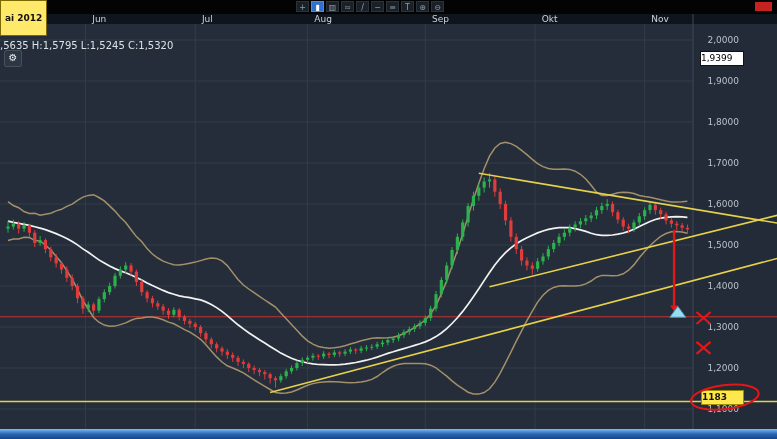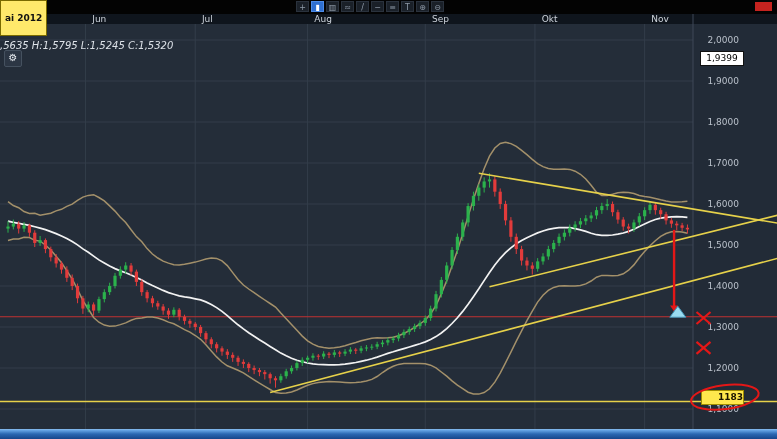--- a/index.html
+++ b/index.html
@@ -8,29 +8,29 @@
   svg.chart{position:absolute;left:0;top:0;z-index:1;}
   svg.anno{position:absolute;left:0;top:0;z-index:7;pointer-events:none;}
   .topbar{position:absolute;top:0;left:0;width:777px;height:14px;background:#030303;z-index:4;}
   .tooltip{position:absolute;top:0;left:0;height:12px;background:#ffe96b;border:1px solid #7a6a00;
            color:#111;font-size:9px;font-weight:bold;line-height:12px;padding:11px 4px;z-index:6;white-space:nowrap;}
   .tools{position:absolute;left:296px;top:1px;display:flex;gap:2px;z-index:5;}
   .tool{width:13px;height:11px;background:#1a2028;color:#8f9aa8;font-size:8px;line-height:11px;
         text-align:center;border:1px solid #2a323d;box-sizing:border-box;cursor:pointer;}
   .tool.active{background:#2f6fd0;color:#fff;border-color:#4c8be8;}
   .red-badge{position:absolute;right:5px;top:2px;width:17px;height:9px;background:#c5231f;z-index:5;}
-  .ohlc{position:absolute;left:0;top:40px;color:#dde2e8;font-size:10px;z-index:3;white-space:nowrap;font-style:italic;}
+  .ohlc{position:absolute;left:0;top:40px;color:#dde2e8;font-size:10px;z-index:3;white-space:nowrap;}
   .gear-btn{position:absolute;left:4px;top:50px;width:16px;height:15px;background:#2c3644;
             border:1px solid #45515f;color:#e8ecf0;font-size:10px;line-height:14px;text-align:center;
             z-index:3;border-radius:2px;cursor:pointer;}
   .price-marker{position:absolute;left:700px;top:51px;width:42px;height:13px;background:#ffffff;
-            border:1px solid #111;color:#000;font-size:9px;line-height:12px;text-align:center;z-index:3;}
+            border:1px solid #111;color:#000;font-size:9px;line-height:12px;z-index:3;}
   .support-tag{position:absolute;left:701px;top:390px;width:41px;height:13px;background:#ffe84d;
             border:1px solid #a08c00;color:#1a1400;font-size:9px;font-weight:bold;line-height:12px;
-            text-align:right;z-index:3;}
+            text-align:left;z-index:3;}
   .taskbar{position:absolute;left:0;bottom:0;width:777px;height:10px;z-index:4;
             background:linear-gradient(#6aa8e8,#2a67b2 45%,#17458a);border-top:1px solid #7db4ea;box-sizing:border-box;}
 </style>
 </head>
 <body>
 
 <div class="screen">
 
   <svg id="chart-svg" class="chart" width="777" height="439">
       <g>

